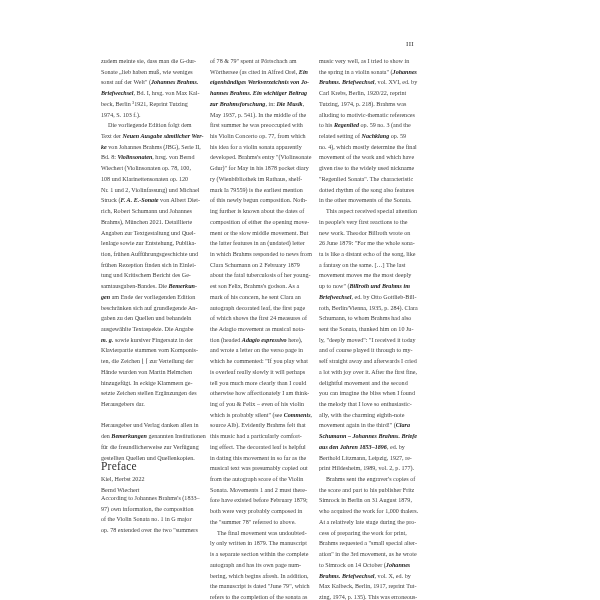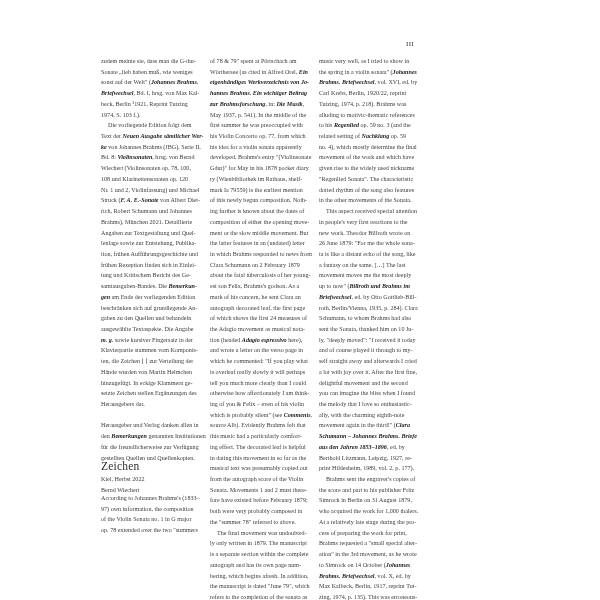--- a/index.html
+++ b/index.html
@@ -74,21 +74,21 @@
       <span class="blank"></span>
       <span class="line"><span>Herausgeber und Verlag danken allen in</span></span>
       <span class="line"><span>den </span><span class="b">Bemerkungen</span><span> genannten Institutionen</span></span>
       <span class="line"><span>für die freundlicherweise zur Verfügung</span></span>
       <span class="line"><span>gestellten Quellen und Quellenkopien.</span></span>
       <span class="blank"></span>
       <span class="line"><span>Kiel, Herbst 2022</span></span>
       <span class="line"><span>Bernd Wiechert</span></span>
     </div>
 
-  <div class="heading">Zeichen</div>
+  <div class="heading">Preface</div>
   <div class="pref">
       <span class="line"><span>According to Johannes Brahms's (1833–</span></span>
       <span class="line"><span>97) own information, the composition</span></span>
       <span class="line"><span>of the Violin Sonata no. 1 in G major</span></span>
       <span class="line"><span>op. 78 extended over the two "summers</span></span>
     </div>
 
   <div class="col col2">
       <span class="line"><span>of 78 &amp; 79" spent at Pörtschach am</span></span>
       <span class="line"><span>Wörthersee (as cited in Alfred Orel, </span><span class="b">Ein</span></span>

